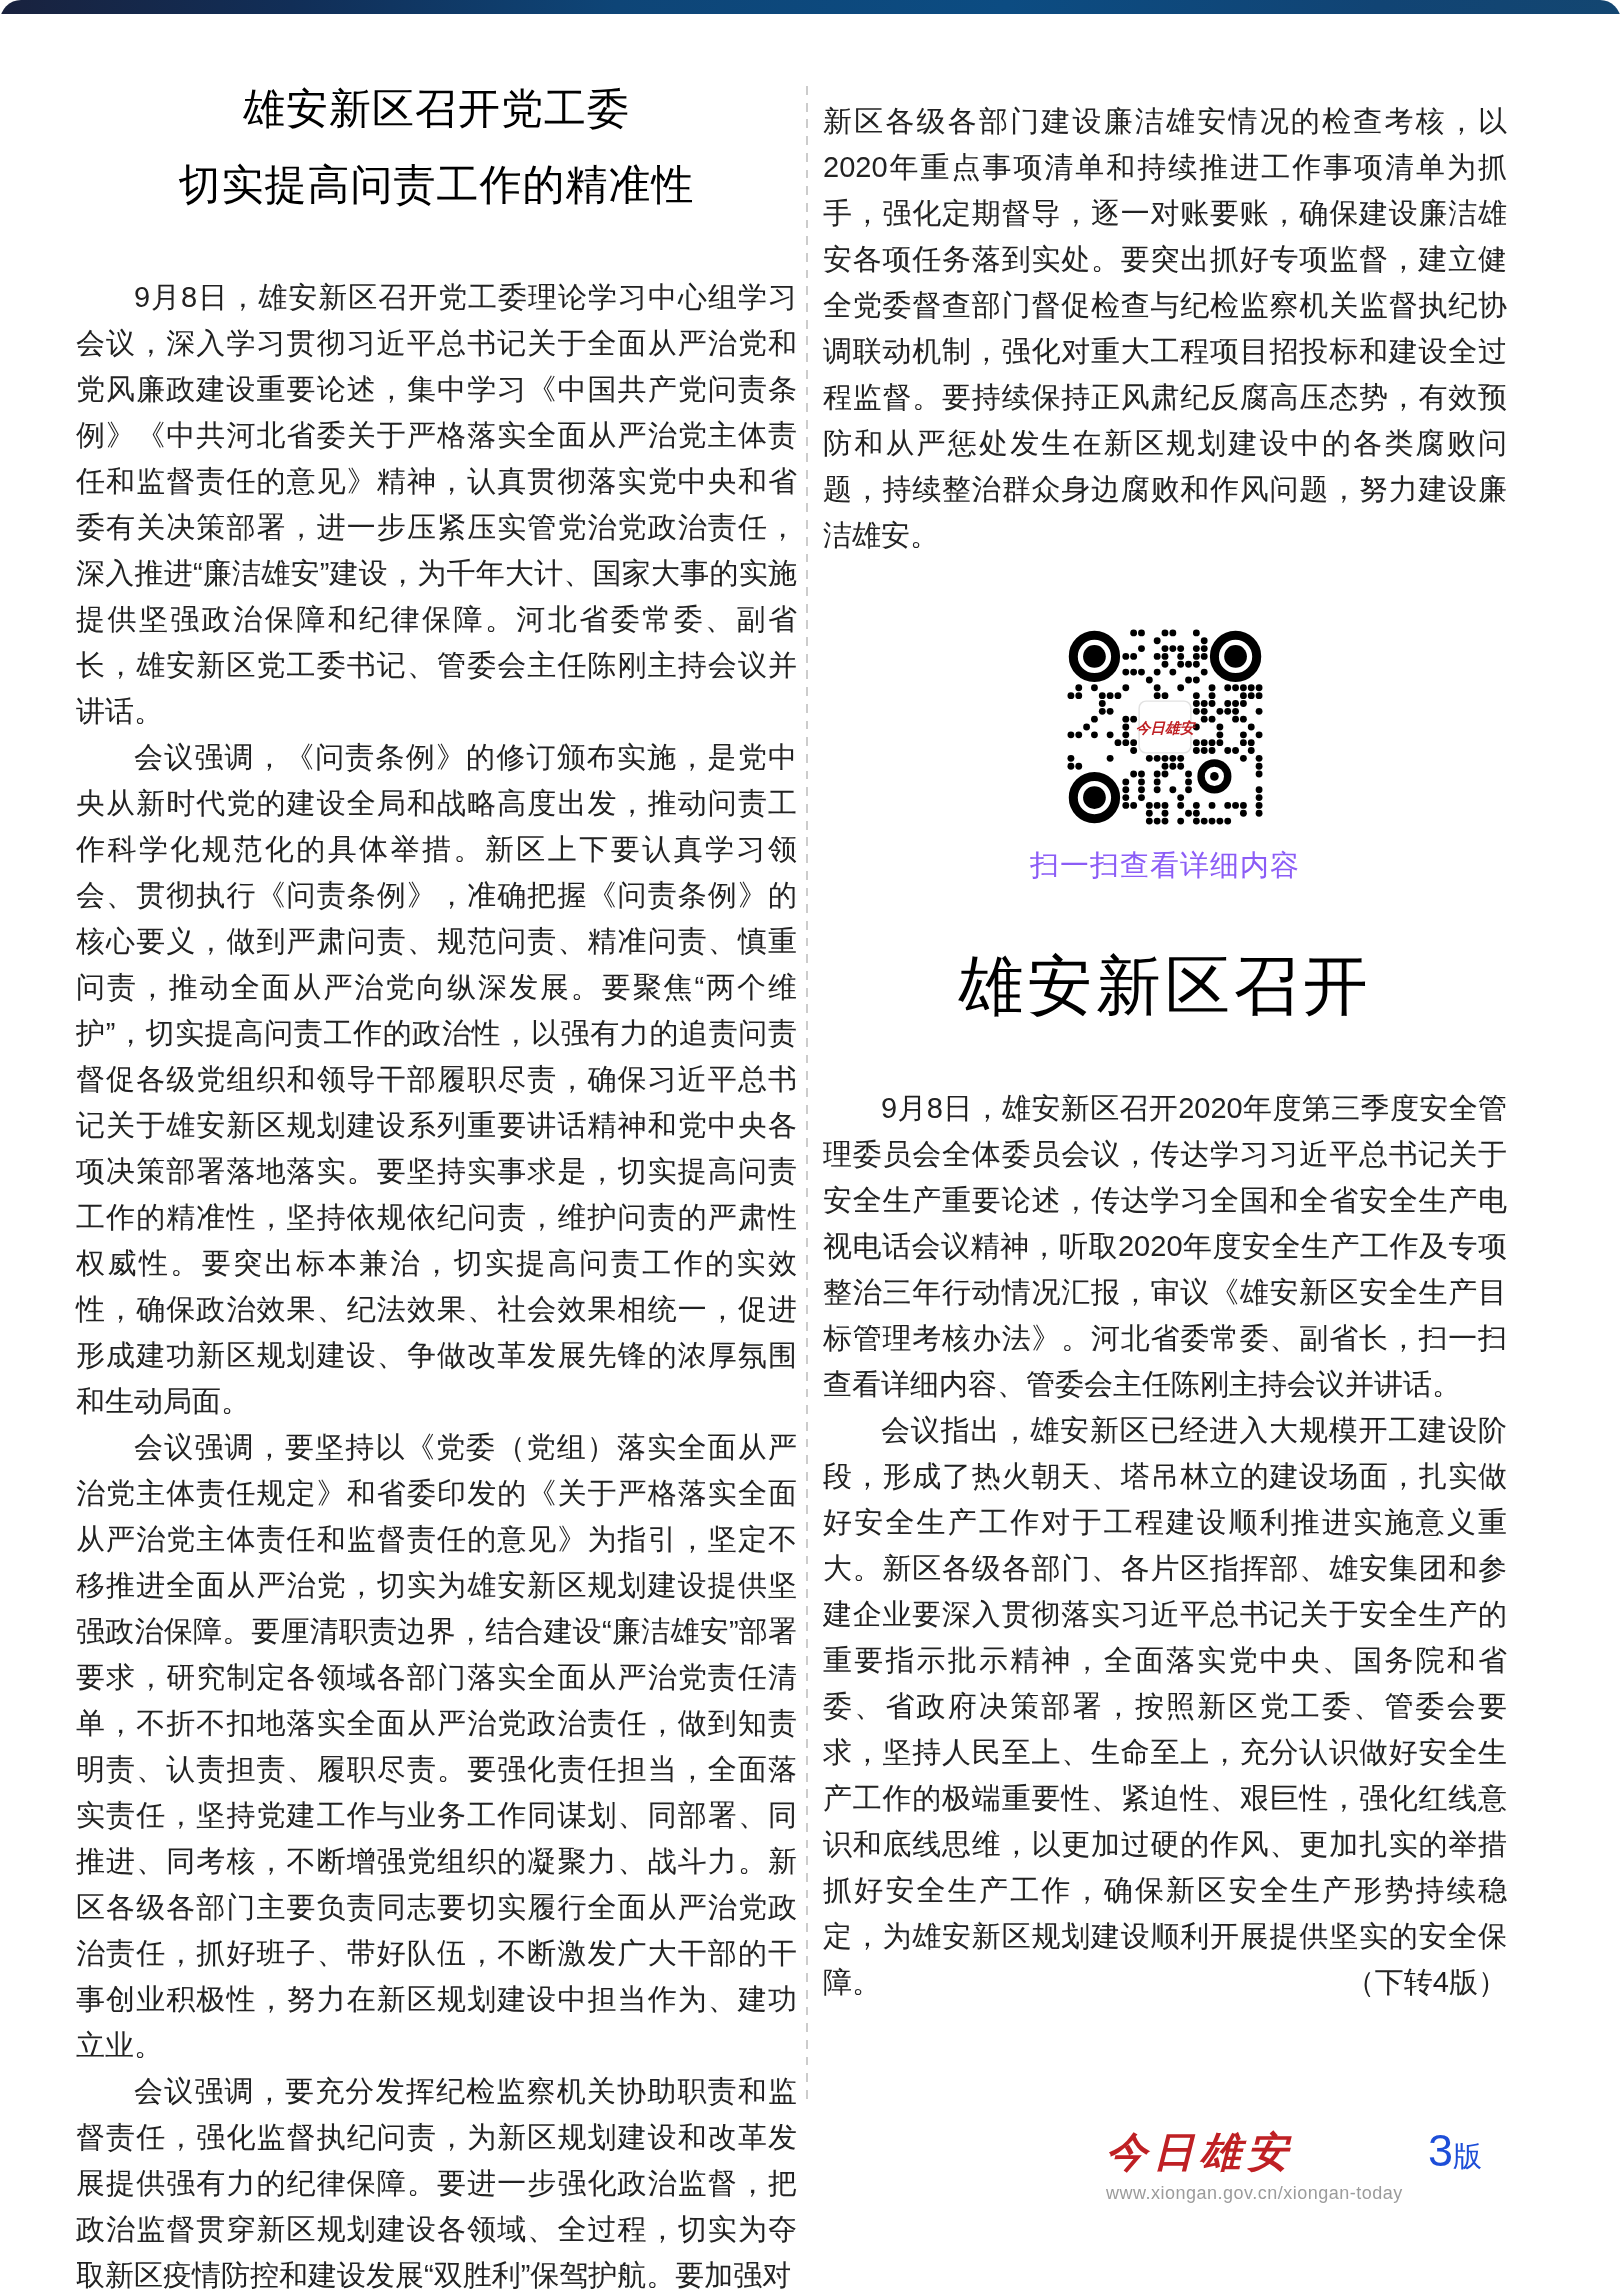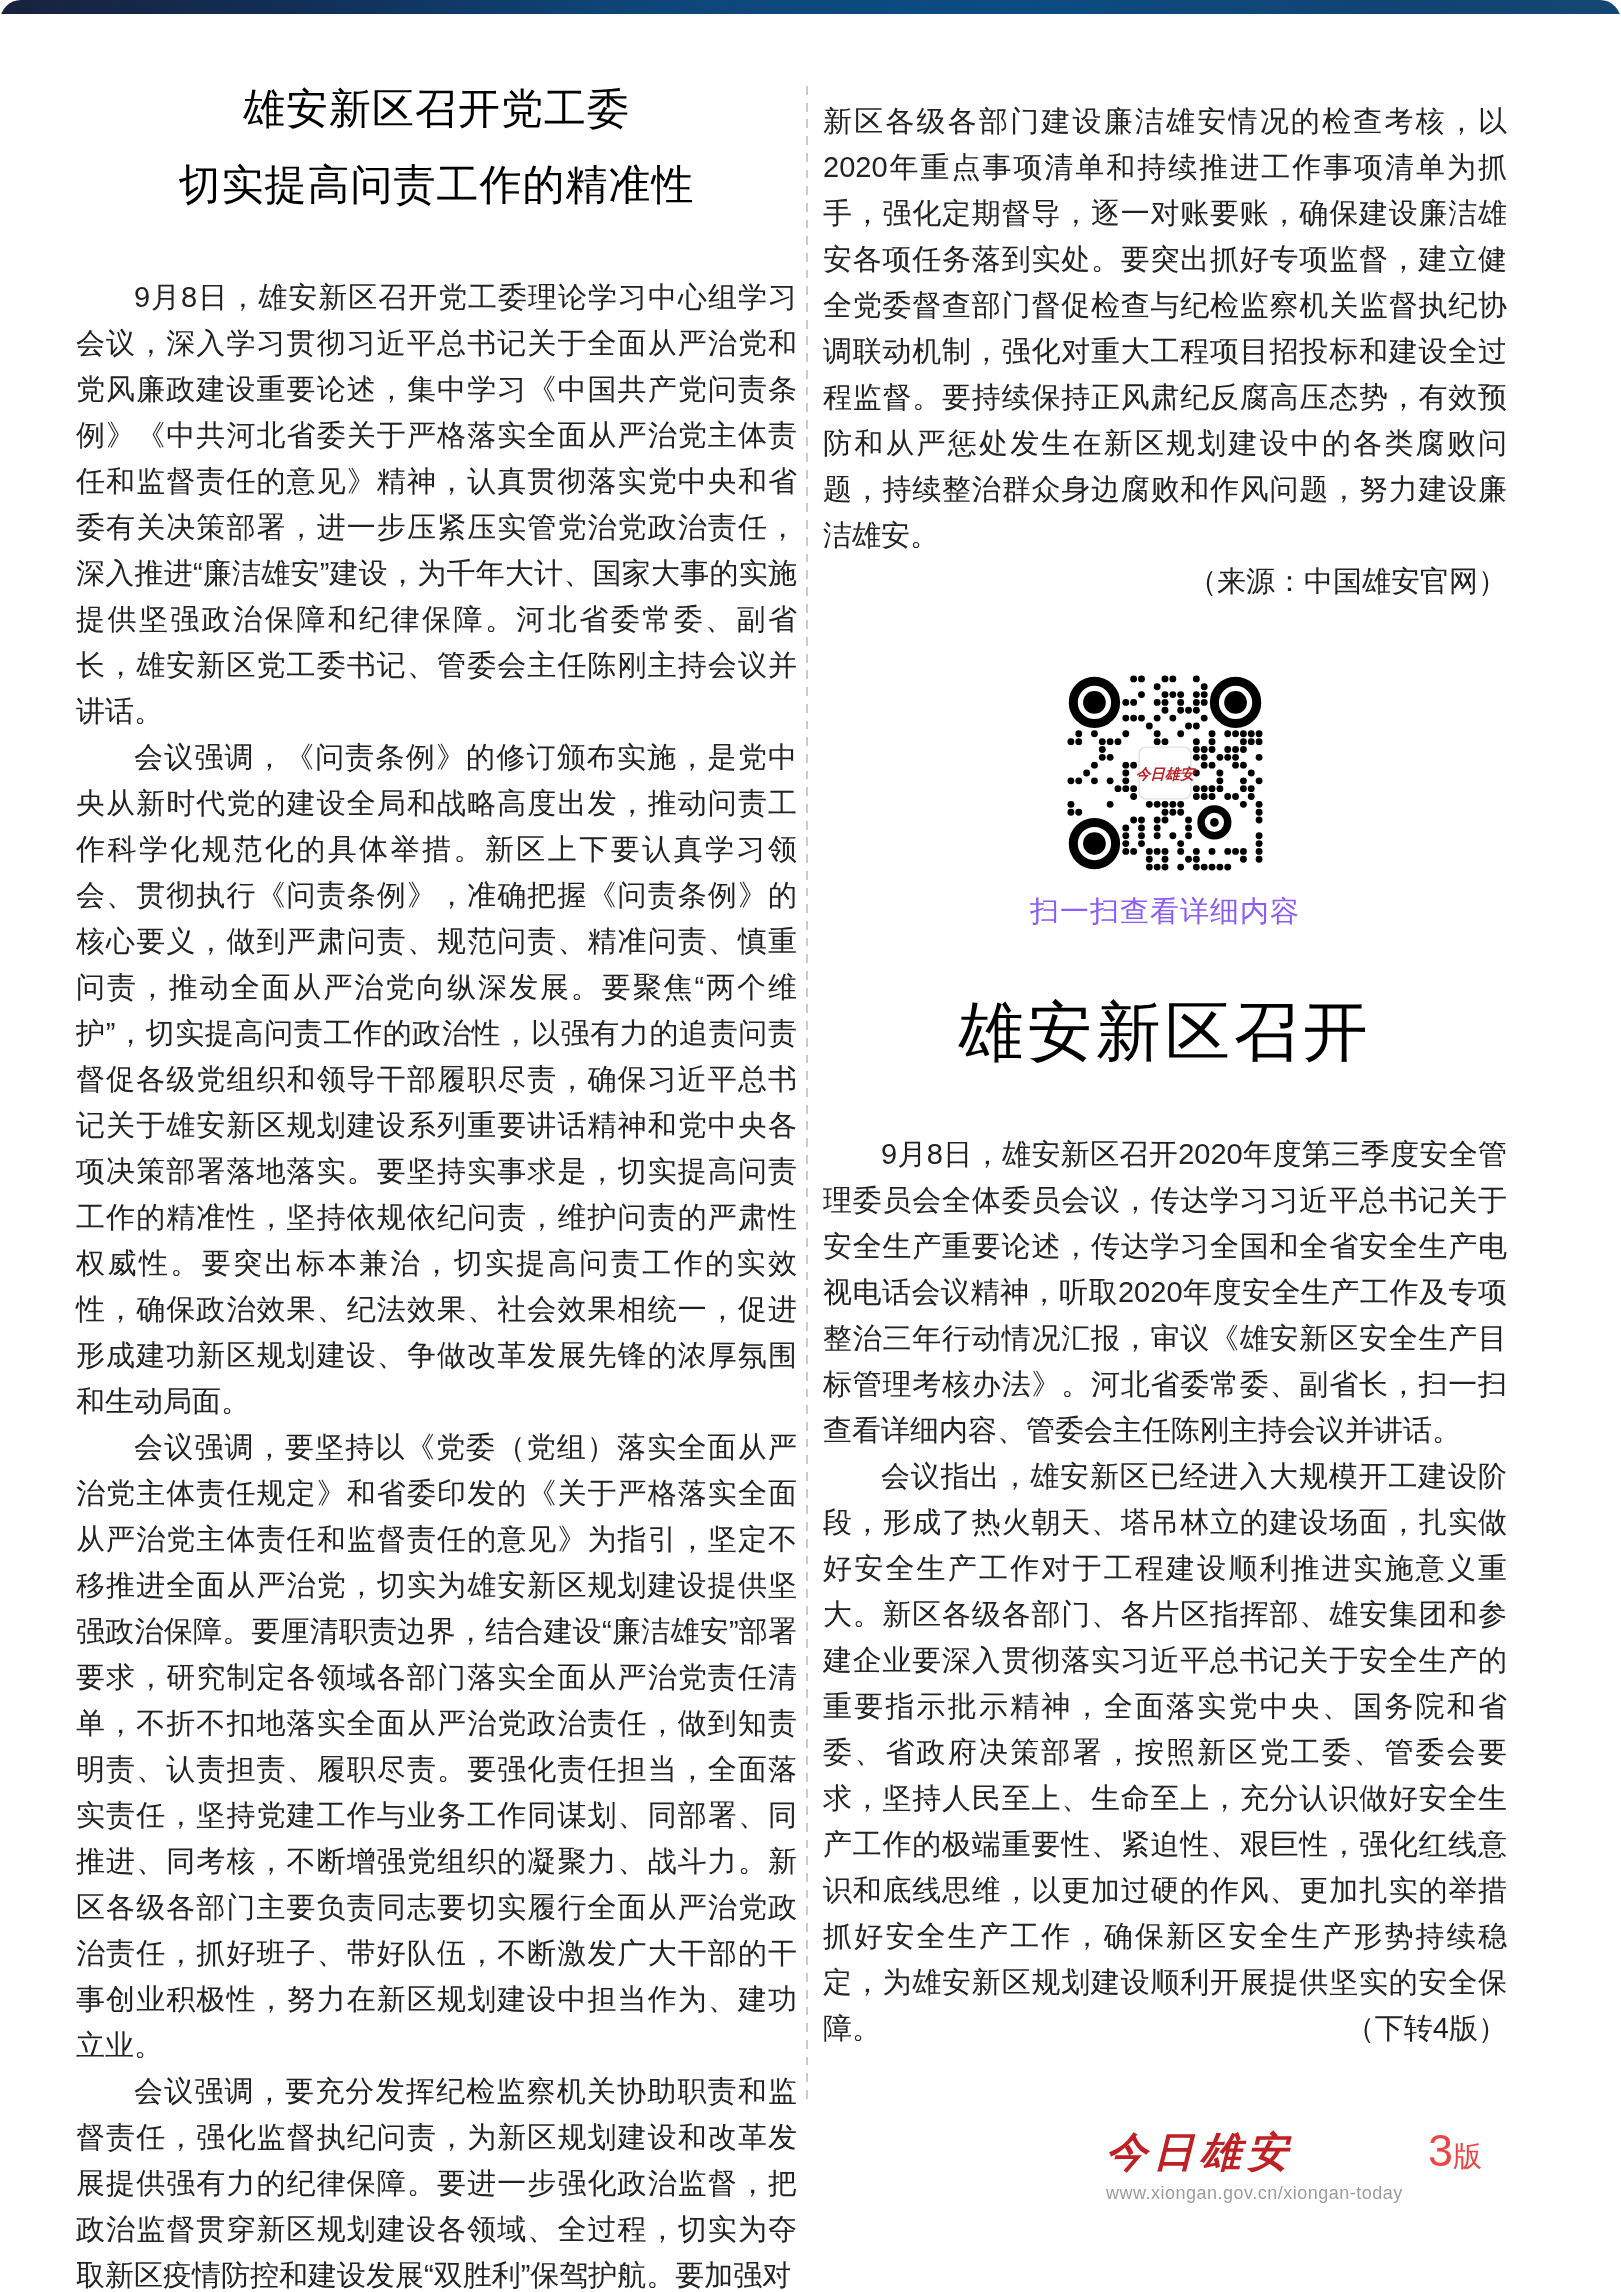--- a/index.html
+++ b/index.html
@@ -70,21 +70,21 @@
     position:absolute;left:1106px;top:2125px;width:376px;
   }
   .footer-row{
     display:flex;justify-content:space-between;align-items:baseline;
   }
   .footer-logo{
     font-family:"Liberation Serif","DejaVu Serif",serif;
     font-weight:700;font-style:italic;
     font-size:41px;line-height:47px;letter-spacing:5.9px;
   }
-  .footer-page{color:#ef4444;font-size:29px;}
+  .footer-page{color:#1d4ed8;font-size:29px;}
   .footer-page .num{font-size:45px;font-weight:400;}
   .footer-url{
     margin-top:5.9px;
     color:#9b9b9b;font-size:18px;letter-spacing:0.5px;
     white-space:nowrap;
   }
 </style>
 </head>
 <body>
 
@@ -100,21 +100,20 @@
     <p class="body-p indent">9月8日，雄安新区召开党工委理论学习中心组学习会议，深入学习贯彻习近平总书记关于全面从严治党和党风廉政建设重要论述，集中学习《中国共产党问责条例》《中共河北省委关于严格落实全面从严治党主体责任和监督责任的意见》精神，认真贯彻落实党中央和省委有关决策部署，进一步压紧压实管党治党政治责任，深入推进“廉洁雄安”建设，为千年大计、国家大事的实施提供坚强政治保障和纪律保障。河北省委常委、副省长，雄安新区党工委书记、管委会主任陈刚主持会议并讲话。</p>
     <p class="body-p indent">会议强调，《问责条例》的修订颁布实施，是党中央从新时代党的建设全局和战略高度出发，推动问责工作科学化规范化的具体举措。新区上下要认真学习领会、贯彻执行《问责条例》，准确把握《问责条例》的核心要义，做到严肃问责、规范问责、精准问责、慎重问责，推动全面从严治党向纵深发展。要聚焦“两个维护”，切实提高问责工作的政治性，以强有力的追责问责督促各级党组织和领导干部履职尽责，确保习近平总书记关于雄安新区规划建设系列重要讲话精神和党中央各项决策部署落地落实。要坚持实事求是，切实提高问责工作的精准性，坚持依规依纪问责，维护问责的严肃性权威性。要突出标本兼治，切实提高问责工作的实效性，确保政治效果、纪法效果、社会效果相统一，促进形成建功新区规划建设、争做改革发展先锋的浓厚氛围和生动局面。</p>
     <p class="body-p indent">会议强调，要坚持以《党委（党组）落实全面从严治党主体责任规定》和省委印发的《关于严格落实全面从严治党主体责任和监督责任的意见》为指引，坚定不移推进全面从严治党，切实为雄安新区规划建设提供坚强政治保障。要厘清职责边界，结合建设“廉洁雄安”部署要求，研究制定各领域各部门落实全面从严治党责任清单，不折不扣地落实全面从严治党政治责任，做到知责明责、认责担责、履职尽责。要强化责任担当，全面落实责任，坚持党建工作与业务工作同谋划、同部署、同推进、同考核，不断增强党组织的凝聚力、战斗力。新区各级各部门主要负责同志要切实履行全面从严治党政治责任，抓好班子、带好队伍，不断激发广大干部的干事创业积极性，努力在新区规划建设中担当作为、建功立业。</p>
     <p class="body-p indent">会议强调，要充分发挥纪检监察机关协助职责和监督责任，强化监督执纪问责，为新区规划建设和改革发展提供强有力的纪律保障。要进一步强化政治监督，把政治监督贯穿新区规划建设各领域、全过程，切实为夺取新区疫情防控和建设发展“双胜利”保驾护航。要加强对</p>
   </div>
 
   <div class="divider"></div>
 
   <div class="col-right">
     <p class="body-p">新区各级各部门建设廉洁雄安情况的检查考核，以2020年重点事项清单和持续推进工作事项清单为抓手，强化定期督导，逐一对账要账，确保建设廉洁雄安各项任务落到实处。要突出抓好专项监督，建立健全党委督查部门督促检查与纪检监察机关监督执纪协调联动机制，强化对重大工程项目招投标和建设全过程监督。要持续保持正风肃纪反腐高压态势，有效预防和从严惩处发生在新区规划建设中的各类腐败问题，持续整治群众身边腐败和作风问题，努力建设廉洁雄安。</p>
-    <p class="source-line">（来源：中国雄安官网）</p>
 
     <div class="qr-block">
       <div class="qr-wrap" id="qr-container"><svg width="196" height="196" viewBox="0 0 200 200" xmlns="http://www.w3.org/2000/svg">
             <circle cx="68.0" cy="4.0" r="3.5" fill="#000"></circle>
             <circle cx="76.0" cy="4.0" r="3.5" fill="#000"></circle>
             <circle cx="100.0" cy="4.0" r="3.5" fill="#000"></circle>
             <circle cx="108.0" cy="4.0" r="3.5" fill="#000"></circle>
             <circle cx="132.0" cy="4.0" r="3.5" fill="#000"></circle>
             <circle cx="92.0" cy="12.0" r="3.5" fill="#000"></circle>
             <circle cx="140.0" cy="12.0" r="3.5" fill="#000"></circle>

